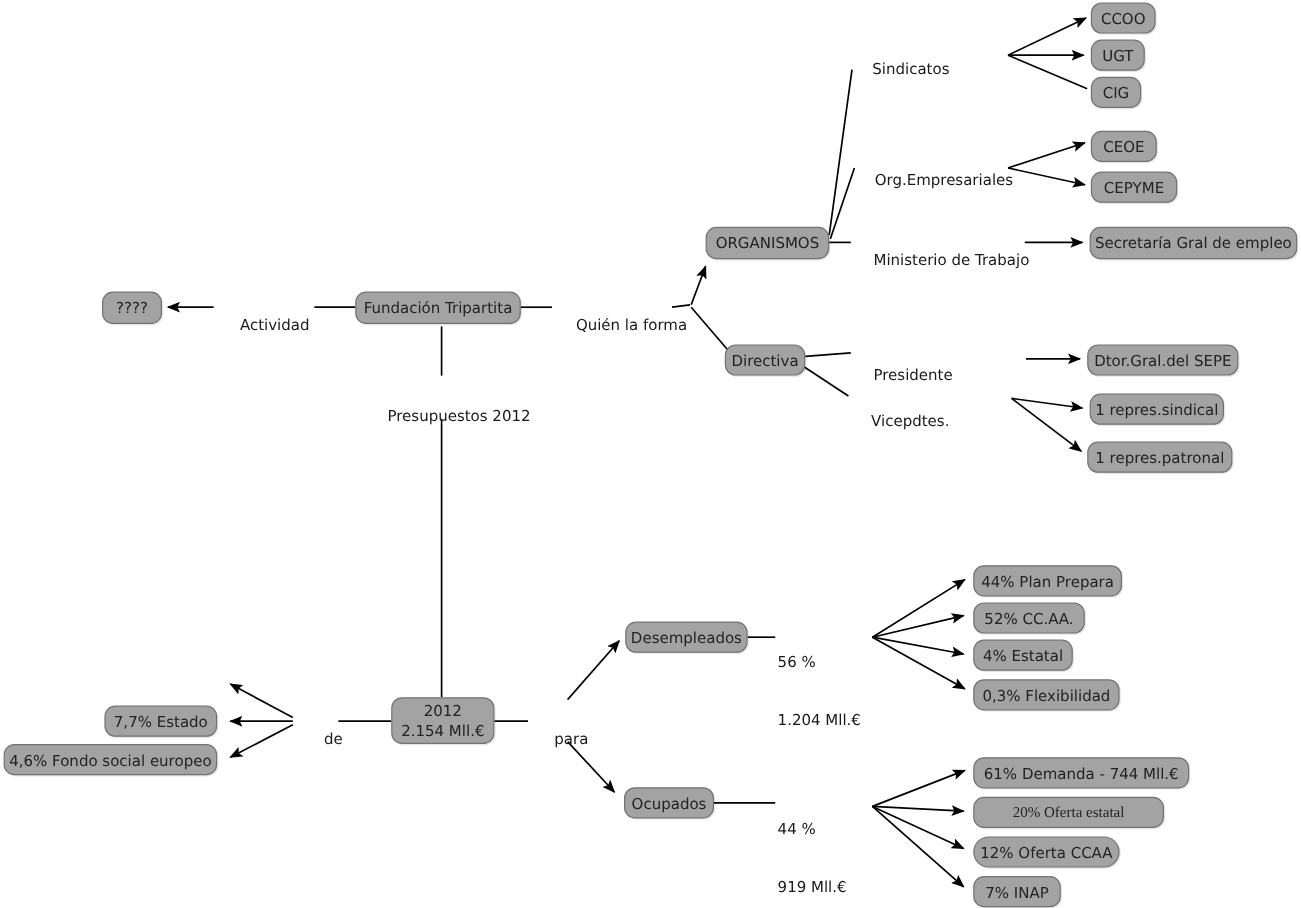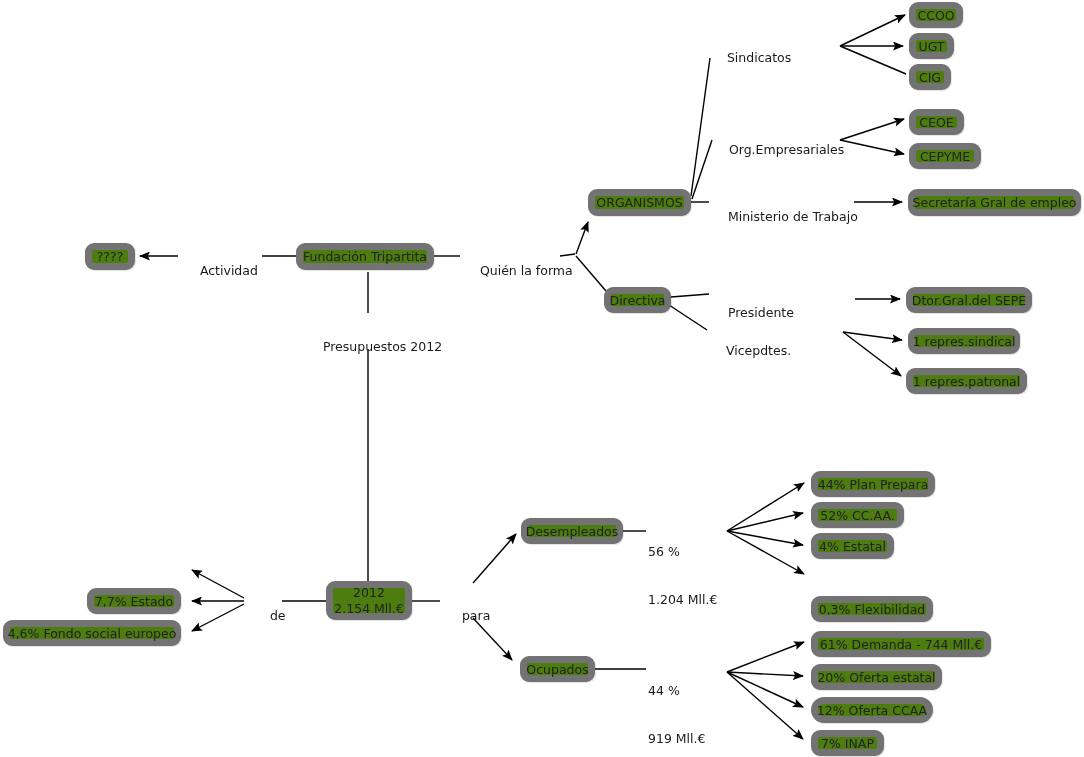--- a/index.html
+++ b/index.html
@@ -16,22 +16,22 @@
   }
   #edges{
     position:absolute;
     left:0;top:0;
     width:1084px;height:757px;
     pointer-events:none;
   }
   .node{
     position:absolute;
     box-sizing:border-box;
-    background:#4d7c0f;
-    border:7px solid #737373;
+    background:#a3a3a3;
+    border:1px solid #737373;
     border-radius:9px;
     color:#222222;
     font-size:12.5px;
     line-height:15px;
     display:flex;
     align-items:center;
     justify-content:center;
     text-align:center;
     white-space:nowrap;
     padding:0 8px;
@@ -207,29 +207,29 @@
   </div>
 
   <div class="node" style="left:811px; top:502px; width:93px; height:26px;">
     <span>52% CC.AA.</span>
   </div>
 
   <div class="node" style="left:811px; top:533px; width:83px; height:26px;">
     <span>4% Estatal</span>
   </div>
 
-  <div class="node" style="left:811px; top:596px; width:122px; height:26px;">
+  <div class="node" style="left:811px; top:566px; width:122px; height:26px;">
     <span>0,3% Flexibilidad</span>
   </div>
 
   <div class="node" style="left:811px; top:631px; width:180px; height:26px;">
     <span>61% Demanda  - 744 Mll.€</span>
   </div>
 
-  <div class="node" style="left:811px; top:664px; width:131px; height:26px;">
+  <div class="node" style="left:811px; top:664px; width:159px; height:26px;font-family:Liberation Serif, serif;">
     <span>20% Oferta estatal</span>
   </div>
 
   <div class="node" style="left:811px; top:697px; width:122px; height:26px;border-radius:13px;">
     <span>12% Oferta CCAA</span>
   </div>
 
   <div class="node" style="left:811px; top:730px; width:73px; height:26px;">
     <span>7% INAP</span>
   </div>

